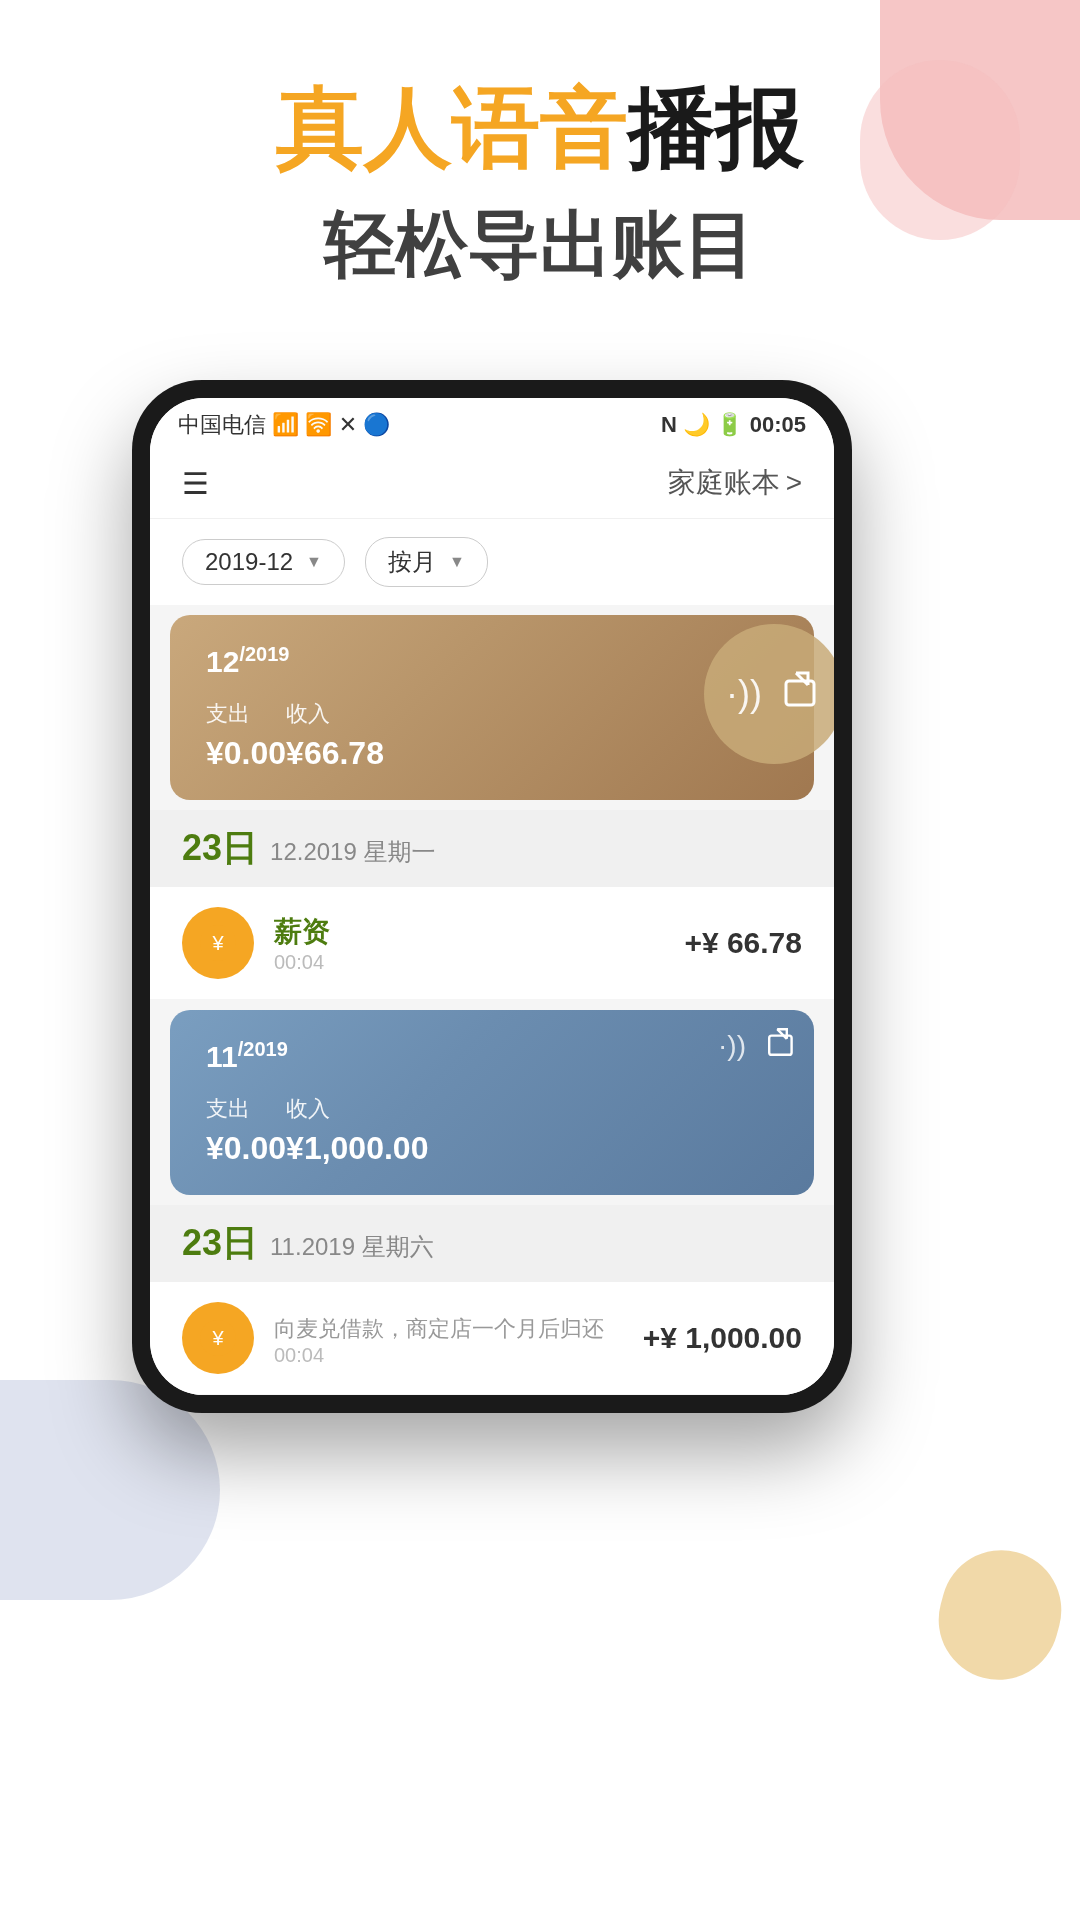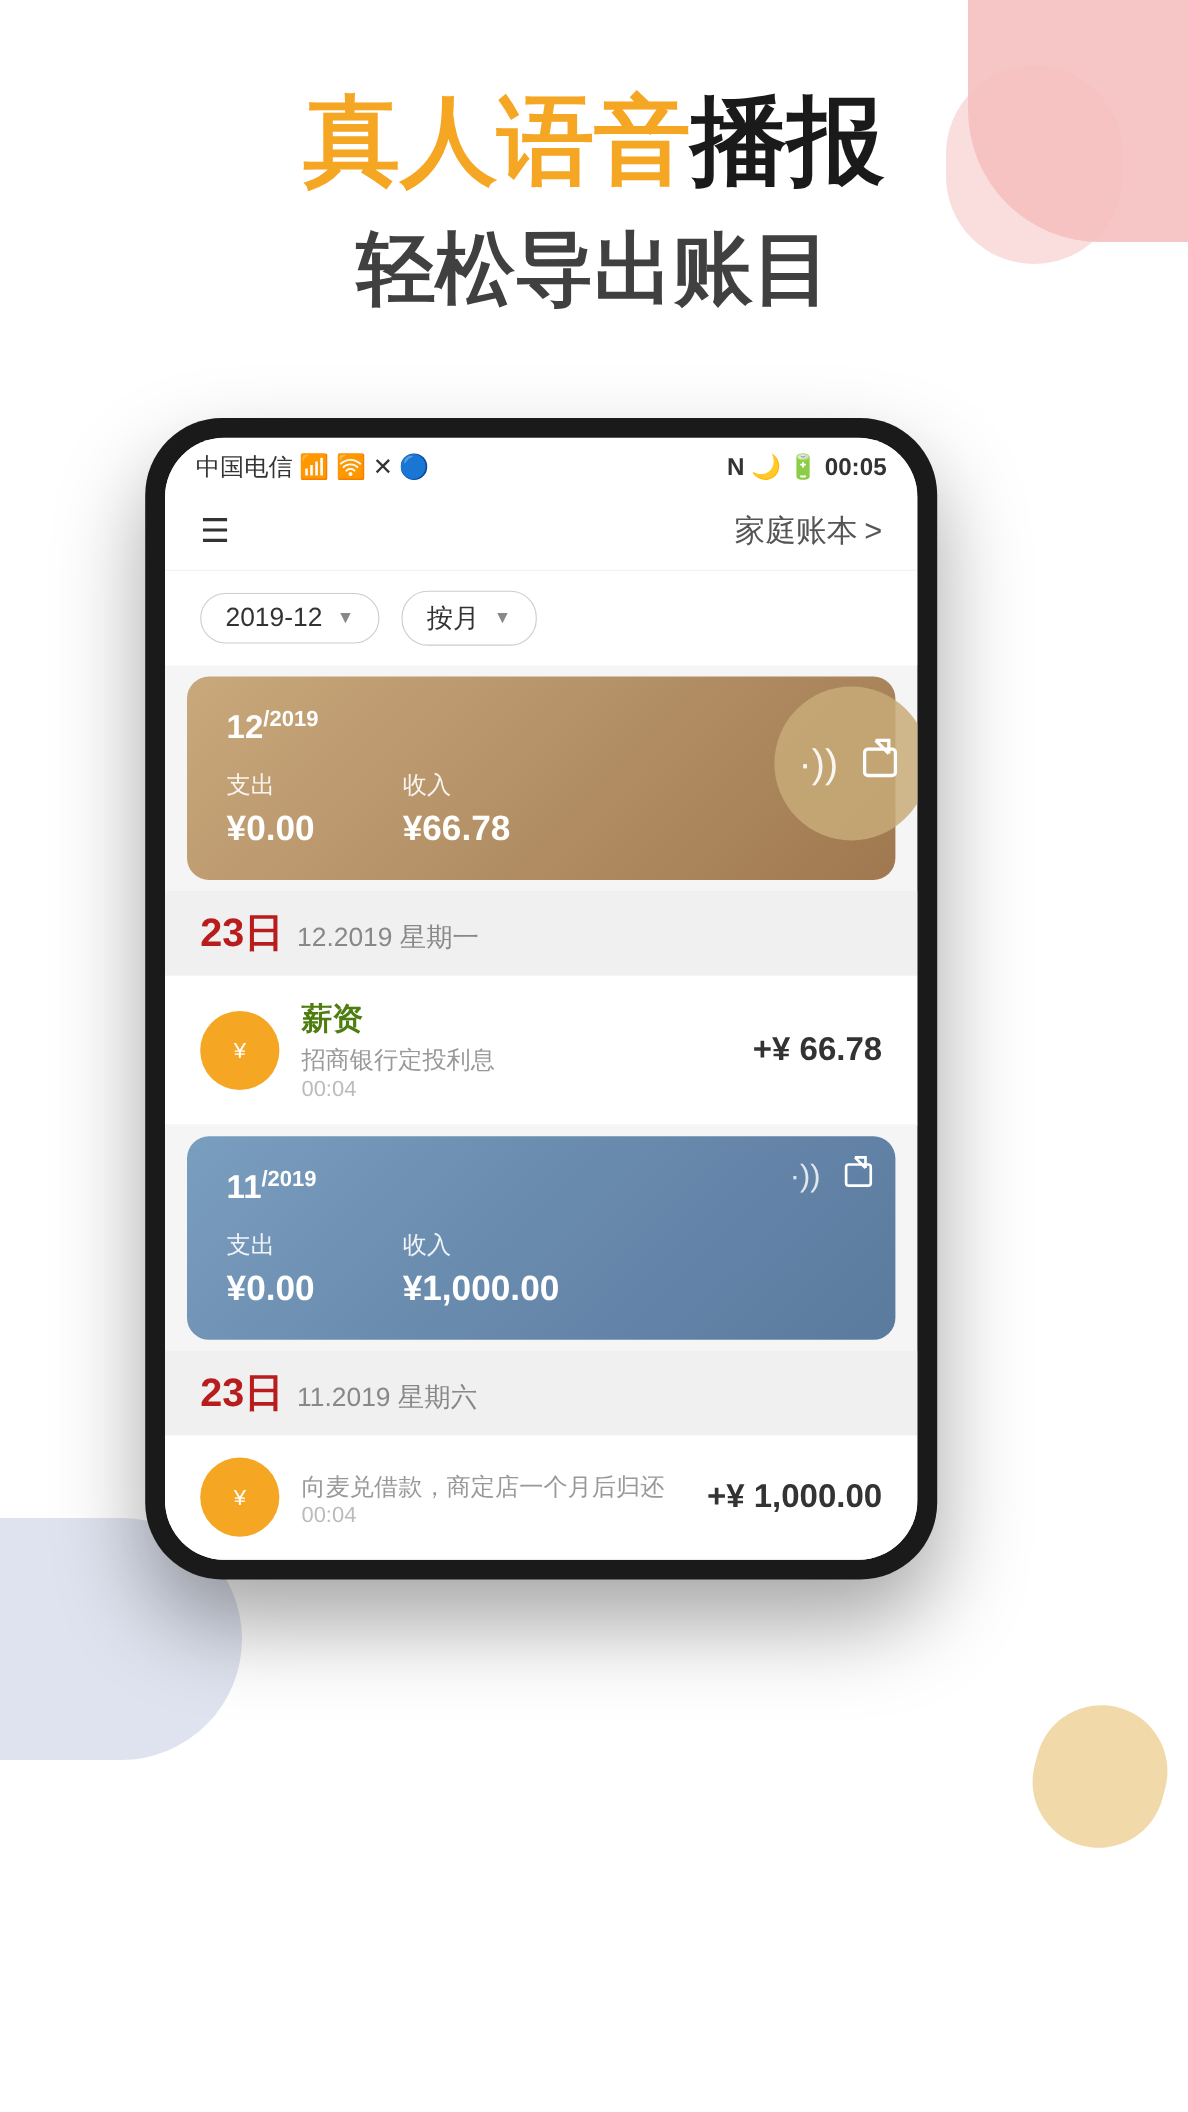--- a/index.html
+++ b/index.html
@@ -153,21 +153,21 @@
       margin: 10px 20px;
       border-radius: 20px;
       background: linear-gradient(135deg, #7a9ec0 0%, #6b8db0 40%, #5a7a9e 100%);
       padding: 28px 36px;
       color: white;
       position: relative;
     }
 
     .card-month { font-size: 30px; font-weight: 700; margin-bottom: 20px; }
     .card-month sup { font-size: 20px; }
-    .card-row { display: flex; gap: 80px; }
+    .card-row { display: flex; }
     .card-col label { font-size: 22px; opacity: 0.9; display: block; margin-bottom: 6px; }
     .card-col .amount { font-size: 32px; font-weight: 700; }
 
     .card-actions {
       position: absolute;
       right: -30px;
       top: 50%;
       transform: translateY(-60%);
       width: 140px;
       height: 140px;
@@ -197,21 +197,21 @@
     
     .date-separator {
       background: #f0f0f0;
       padding: 14px 32px;
       font-size: 26px;
       color: #555;
       display: flex;
       align-items: baseline;
       gap: 12px;
     }
-    .date-day { font-size: 36px; font-weight: 700; color: #b91c1c; }
+    .date-day { font-size: 36px; font-weight: 700; color: #4d7c0f; }
     .date-detail { color: #888; font-size: 24px; }
 
     
     .transaction-item {
       background: #ffffff;
       padding: 20px 32px;
       display: flex;
       align-items: center;
       gap: 20px;
       border-bottom: 1px solid #f5f5f5;
@@ -320,21 +320,20 @@
 
       <div class="transaction-item">
         <div class="trans-icon">
           <svg width="40" height="40" viewBox="0 0 40 40" fill="none">
             <circle cx="20" cy="20" r="18" fill="#F5A623"></circle>
             <text x="20" y="27" text-anchor="middle" font-size="20" fill="white">¥</text>
           </svg>
         </div>
         <div class="trans-info">
           <div class="trans-name">薪资</div>
-          <div class="trans-sub">招商银行定投利息</div>
           <div class="trans-time">00:04</div>
         </div>
         <div class="trans-amount positive">+¥ 66.78</div>
       </div>
 
       <div class="month-card-blue">
         <div class="card-actions-blue">
           <span style="font-size:28px;color:rgba(255,255,255,0.8);">·))</span>
           <span style="font-size:28px;color:rgba(255,255,255,0.8);">
             <svg width="32" height="32" viewBox="0 0 40 40" fill="none">

